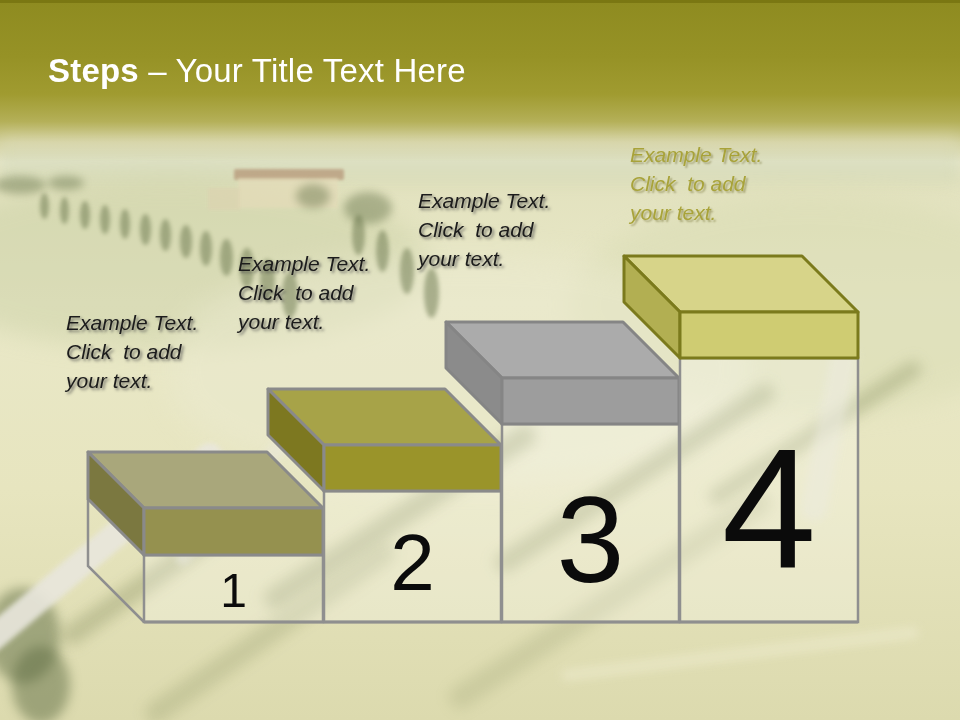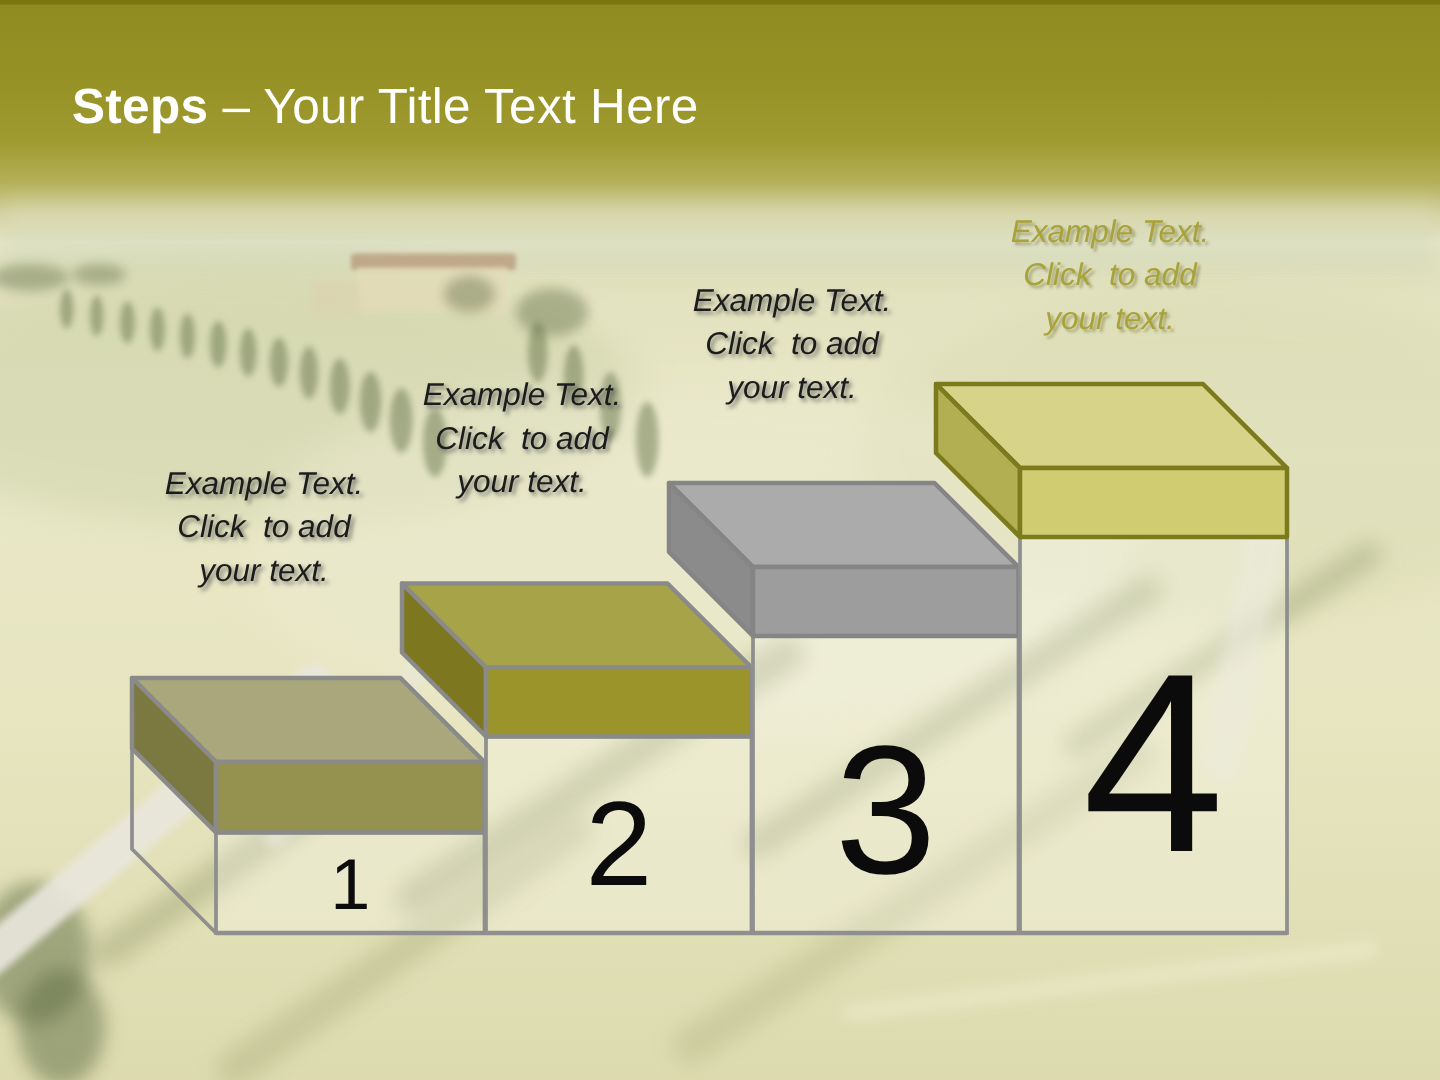--- a/index.html
+++ b/index.html
@@ -36,21 +36,21 @@
   }
   .header-top-line{position:absolute;left:0;top:0;width:960px;height:3px;background:#75720f;opacity:.8;}
   .title{
     position:absolute;left:0;top:52px;width:940px;
     font-size:33px;color:#ffffff;letter-spacing:.2px;margin-left:48px;
   }
   .title .b{font-weight:bold;}
   
   svg.stairs{position:absolute;left:0;top:0;width:960px;height:720px;}
   .step-label{
-    position:absolute;width:220px;text-align:center;
+    position:absolute;width:220px;
     font-style:italic;font-size:21px;line-height:29px;font-weight:500;
     color:#1c1c1c;text-shadow:2px 2px 3px rgba(75,75,75,.72);
   }
   .step-label div{white-space:pre;}
   .step-label.gold{color:#a49e2f;text-shadow:2px 2px 2px rgba(104,100,36,.5);opacity:.92;}
   .step-number{
     position:absolute;text-align:center;color:#0b0b0b;line-height:1;
     font-family:"Liberation Sans",sans-serif;font-weight:400;
   }
 </style>

